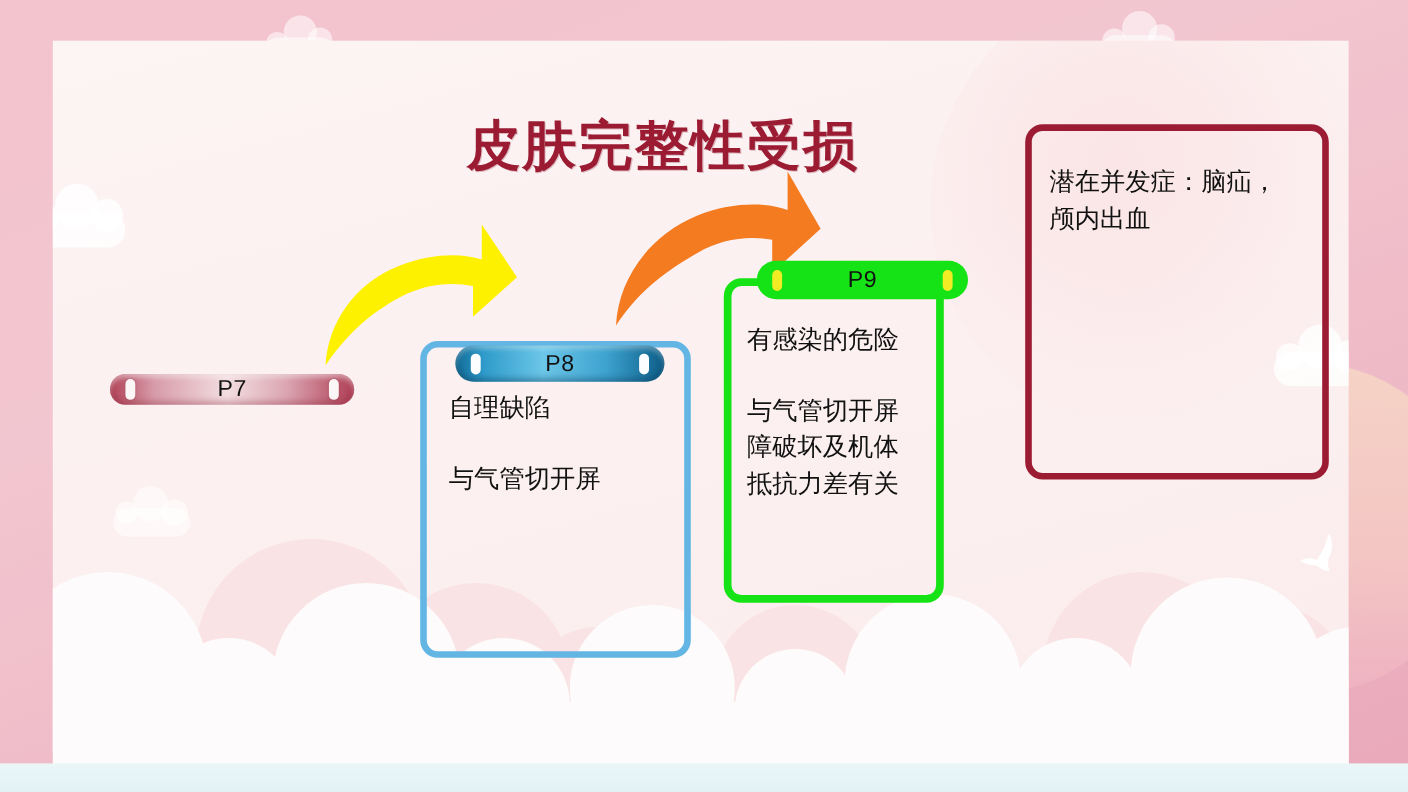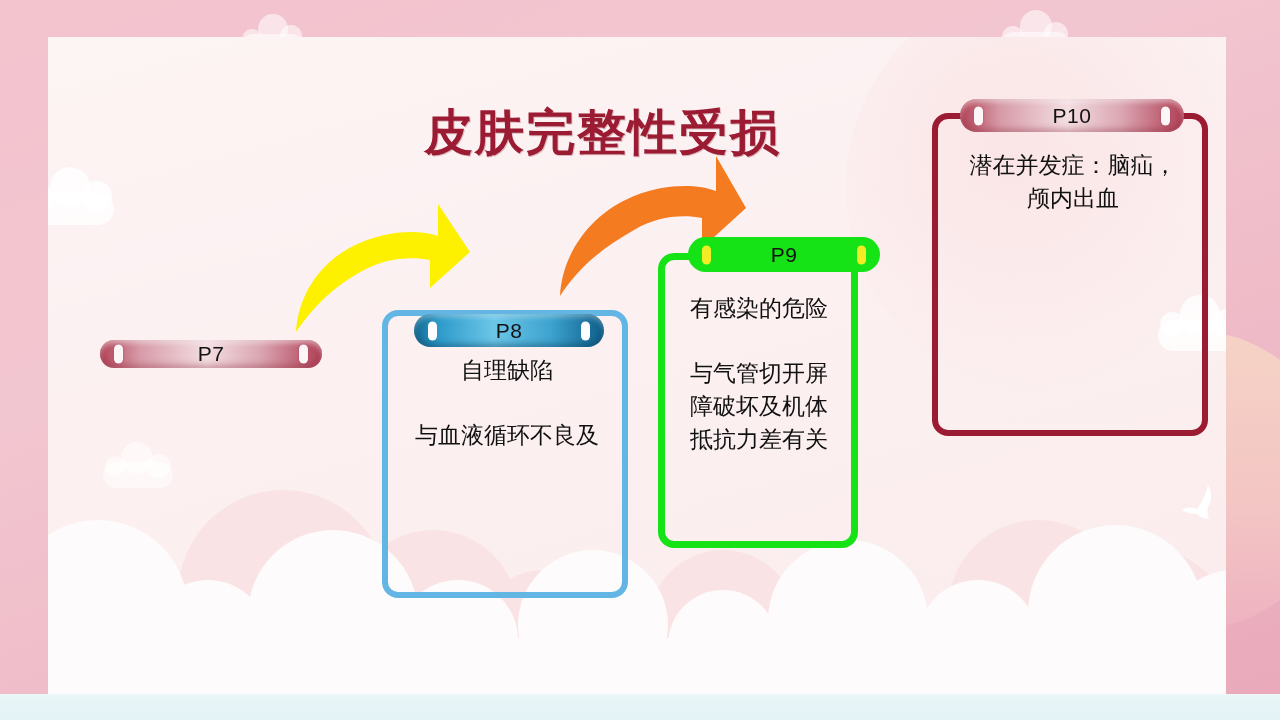--- a/index.html
+++ b/index.html
@@ -140,21 +140,20 @@
   }
   .card .card-body {
     position: absolute;
     left: 0;
     top: 0;
     width: 100%;
     box-sizing: border-box;
     color: #111;
     white-space: pre-line;
     line-height: 1.42;
-    text-align: center;
   }
 
   
   .tab {
     position: absolute;
     box-sizing: border-box;
     border-radius: 999px;
     display: flex;
     align-items: center;
     justify-content: center;
@@ -297,21 +296,21 @@
 
   <div class="tab rose" style="left:100px; top:340px; width:222px; height:28px;">
     <span class="pin left"></span>
     <span class="tab-label">P7</span>
     <span class="pin right"></span>
   </div>
 
   <div class="card blue" style="left:382px; top:310px; width:246px; height:288px;">
     <div class="card-body" style="padding:38px 16px 0 20px; font-size:23px;">自理缺陷
 
-与血液循环不良及</div>
+与气管切开屏</div>
   </div>
   <div class="tab blue" style="left:414px; top:296px; width:190px; height:33px;">
     <span class="pin left"></span>
     <span class="tab-label">P8</span>
     <span class="pin right"></span>
   </div>
 
   <div class="card green" style="left:658px; top:253px; width:200px; height:295px;">
     <div class="card-body" style="padding:32px 12px 0 14px; font-size:23px;">有感染的危险
 
@@ -322,20 +321,15 @@
   <div class="tab green" style="left:688px; top:237px; width:192px; height:35px;">
     <span class="pin left"></span>
     <span class="tab-label">P9</span>
     <span class="pin right"></span>
   </div>
 
   <div class="card rose" style="left:932px; top:113px; width:276px; height:323px;">
     <div class="card-body" style="padding:30px 10px 0 16px; font-size:23px;">潜在并发症：脑疝，
 颅内出血</div>
   </div>
-  <div class="tab rose" style="left:960px; top:99px; width:224px; height:33px;">
-    <span class="pin left"></span>
-    <span class="tab-label">P10</span>
-    <span class="pin right"></span>
-  </div>
 
   <div class="bottom-sky"></div>
 </div>
 
 </body></html>

